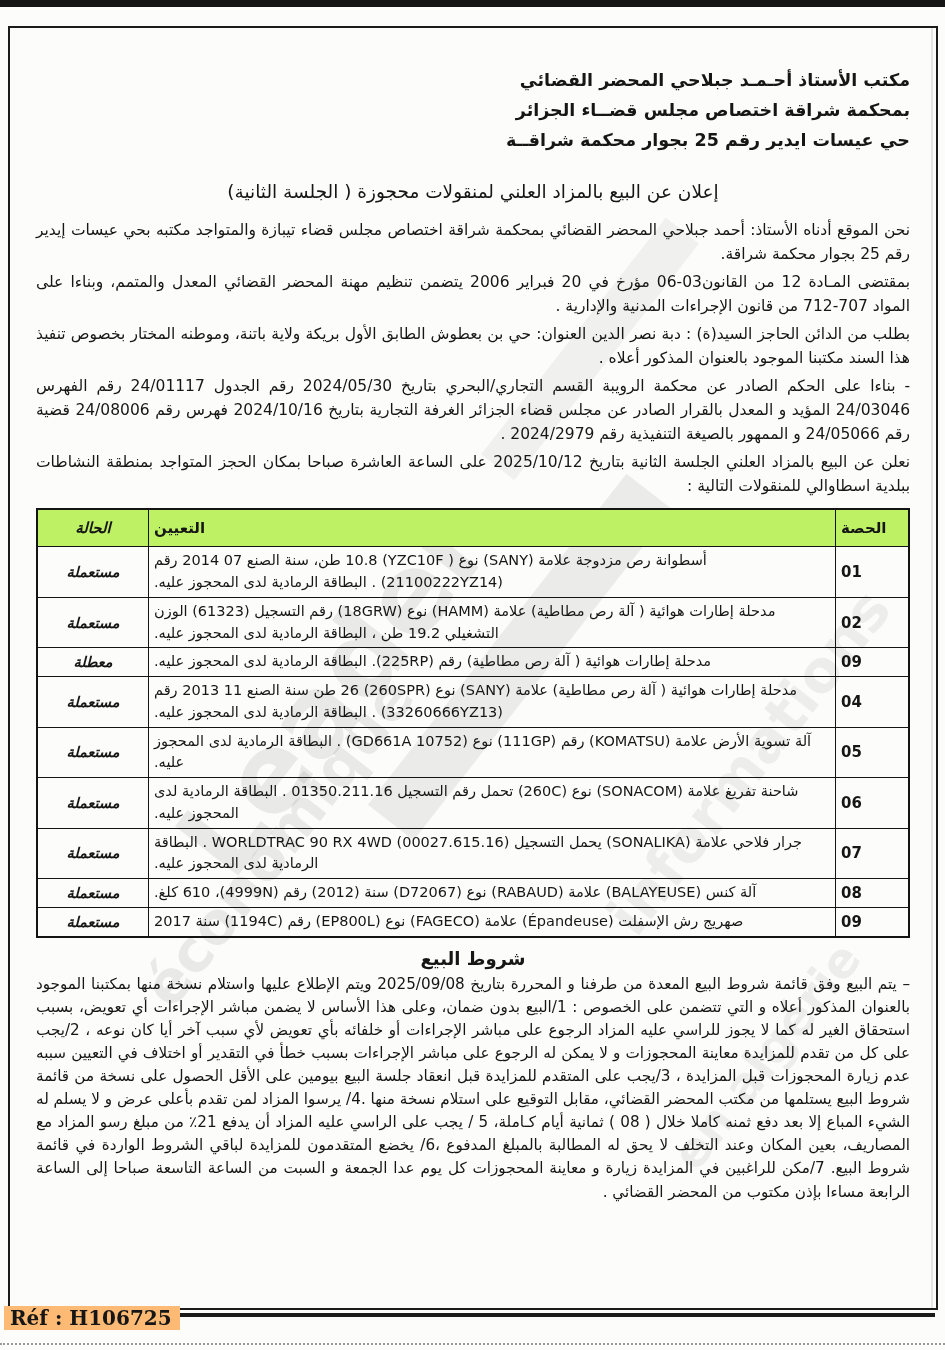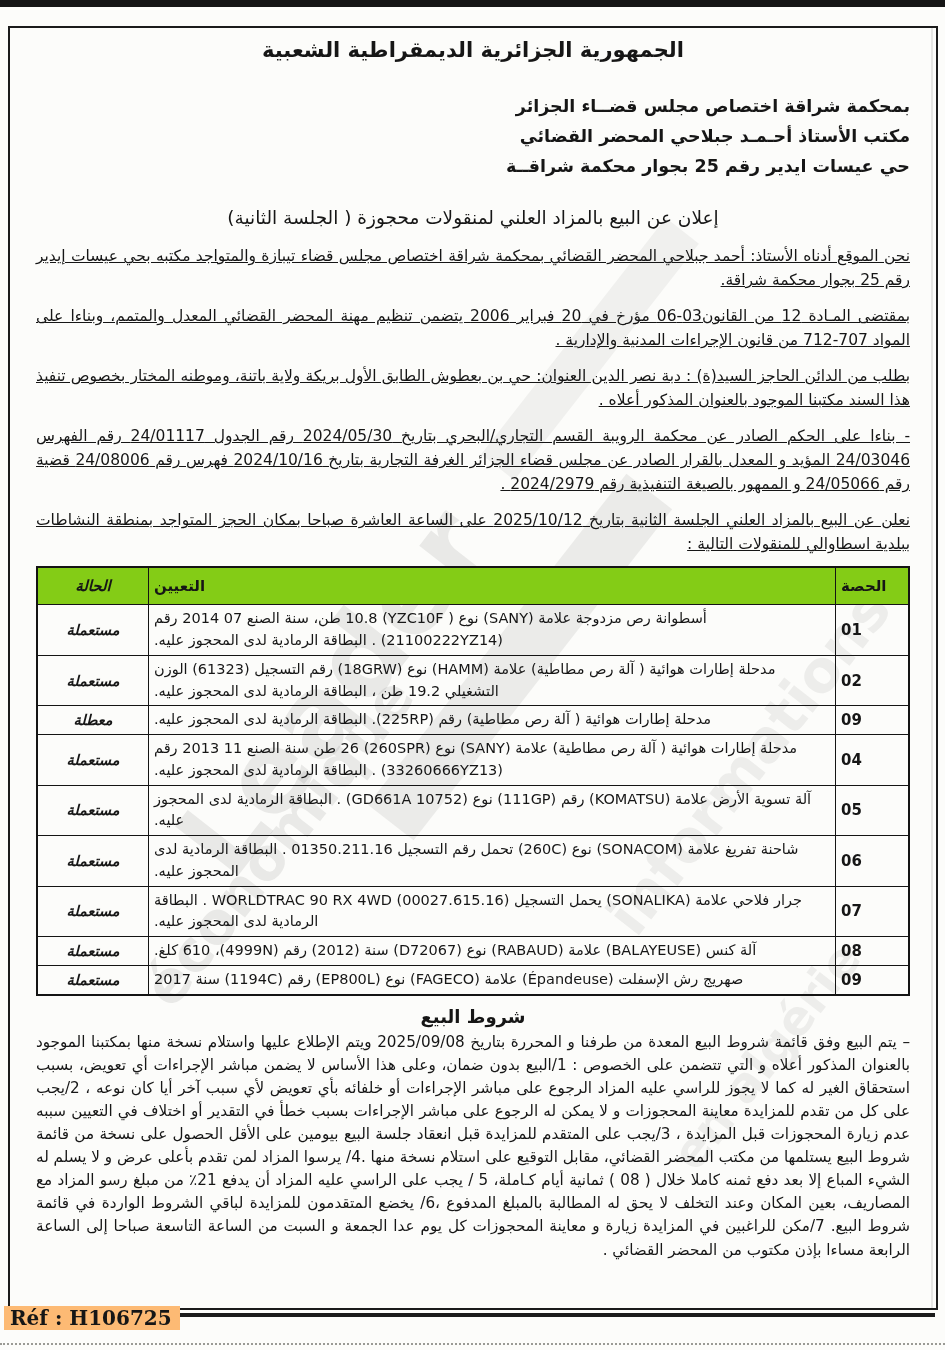--- a/index.html
+++ b/index.html
@@ -44,31 +44,31 @@
     text-align:center;font-weight:bold;font-size:21px;margin-top:2px;
   }
   .office{
     margin-top:30px;text-align:right;font-weight:bold;
     font-size:17.5px;line-height:1.7;
   }
   .announce{
     margin-top:26px;text-align:center;font-weight:normal;font-size:18.5px;
   }
   .paras{margin-top:16px;font-size:15.5px;line-height:1.55;text-align:justify;}
-  .paras p{margin:12px 0 2px 0;text-decoration:underline;}
+  .paras p{margin:4px 0 2px 0;}
 
   table.lots{
     width:100%;margin-top:10px;border-collapse:collapse;
     border:2px solid #141414;font-size:14.5px;
   }
   table.lots th, table.lots td{
     border:1.6px solid #141414;padding:3px 5px;vertical-align:middle;
   }
   table.lots th{
-    background:#84cc16;font-size:15px;font-weight:bold;height:30px;
+    background:#bef264;font-size:15px;font-weight:bold;height:30px;
   }
   .col-lot{width:62px;text-align:left;font-weight:bold;font-size:15px;}
   .col-desig{text-align:left;line-height:1.5;margin-top:12px;}
   .col-cond{width:100px;text-align:center;font-weight:bold;font-style:italic;}
 
   .cond-title{
     margin-top:10px;text-align:center;font-weight:bold;font-size:18px;
   }
   .cond-text{
     margin-top:4px;font-size:15.2px;line-height:1.52;text-align:justify;
@@ -98,25 +98,24 @@
   <div class="frame">
 
     <span class="wm wm1">Leader</span>
     <span class="wm wm2">économique</span>
     <span class="wm wm3">informations</span>
     <span class="wm wm4">en algérie</span>
     <span class="wm-bar wm-bar1"></span>
     <span class="wm-bar wm-bar2"></span>
 
     <div class="content">
-      <div class="republic">الجمهورية الجزائرية الديمقراطية الشعبية</div>
 
       <div class="office">
+        <div>مكتب الأستاذ أحـمـد جبلاحي المحضر القضائي</div>
         <div>بمحكمة شراقة اختصاص مجلس قضــاء الجزائر</div>
-        <div>مكتب الأستاذ أحـمـد جبلاحي المحضر القضائي</div>
         <div>حي عيسات ايدير رقم 25 بجوار محكمة شراقــة</div>
       </div>
 
       <div class="announce">إعلان عن البيع بالمزاد العلني لمنقولات محجوزة ( الجلسة الثانية)</div>
 
       <div class="paras">
         <p>نحن الموقع أدناه الأستاذ: أحمد جبلاحي المحضر القضائي بمحكمة شراقة اختصاص مجلس قضاء تيبازة والمتواجد مكتبه بحي عيسات إيدير رقم 25 بجوار محكمة شراقة.</p>
         <p>بمقتضى المـادة 12 من القانون03-06 مؤرخ في 20 فبراير 2006 يتضمن تنظيم مهنة المحضر القضائي المعدل والمتمم، وبناءا على المواد 707-712 من قانون الإجراءات المدنية والإدارية .</p>
         <p>بطلب من الدائن الحاجز السيد(ة) : دبة نصر الدين العنوان: حي بن بعطوش الطابق الأول بريكة ولاية باتنة، وموطنه المختار بخصوص تنفيذ هذا السند مكتبنا الموجود بالعنوان المذكور أعلاه .</p>
         <p>- بناءا على الحكم الصادر عن محكمة الرويبة القسم التجاري/البحري بتاريخ 2024/05/30 رقم الجدول 24/01117 رقم الفهرس 24/03046 المؤيد و المعدل بالقرار الصادر عن مجلس قضاء الجزائر الغرفة التجارية بتاريخ 2024/10/16 فهرس رقم 24/08006 قضية رقم 24/05066 و الممهور بالصيغة التنفيذية رقم 2024/2979 .</p>

